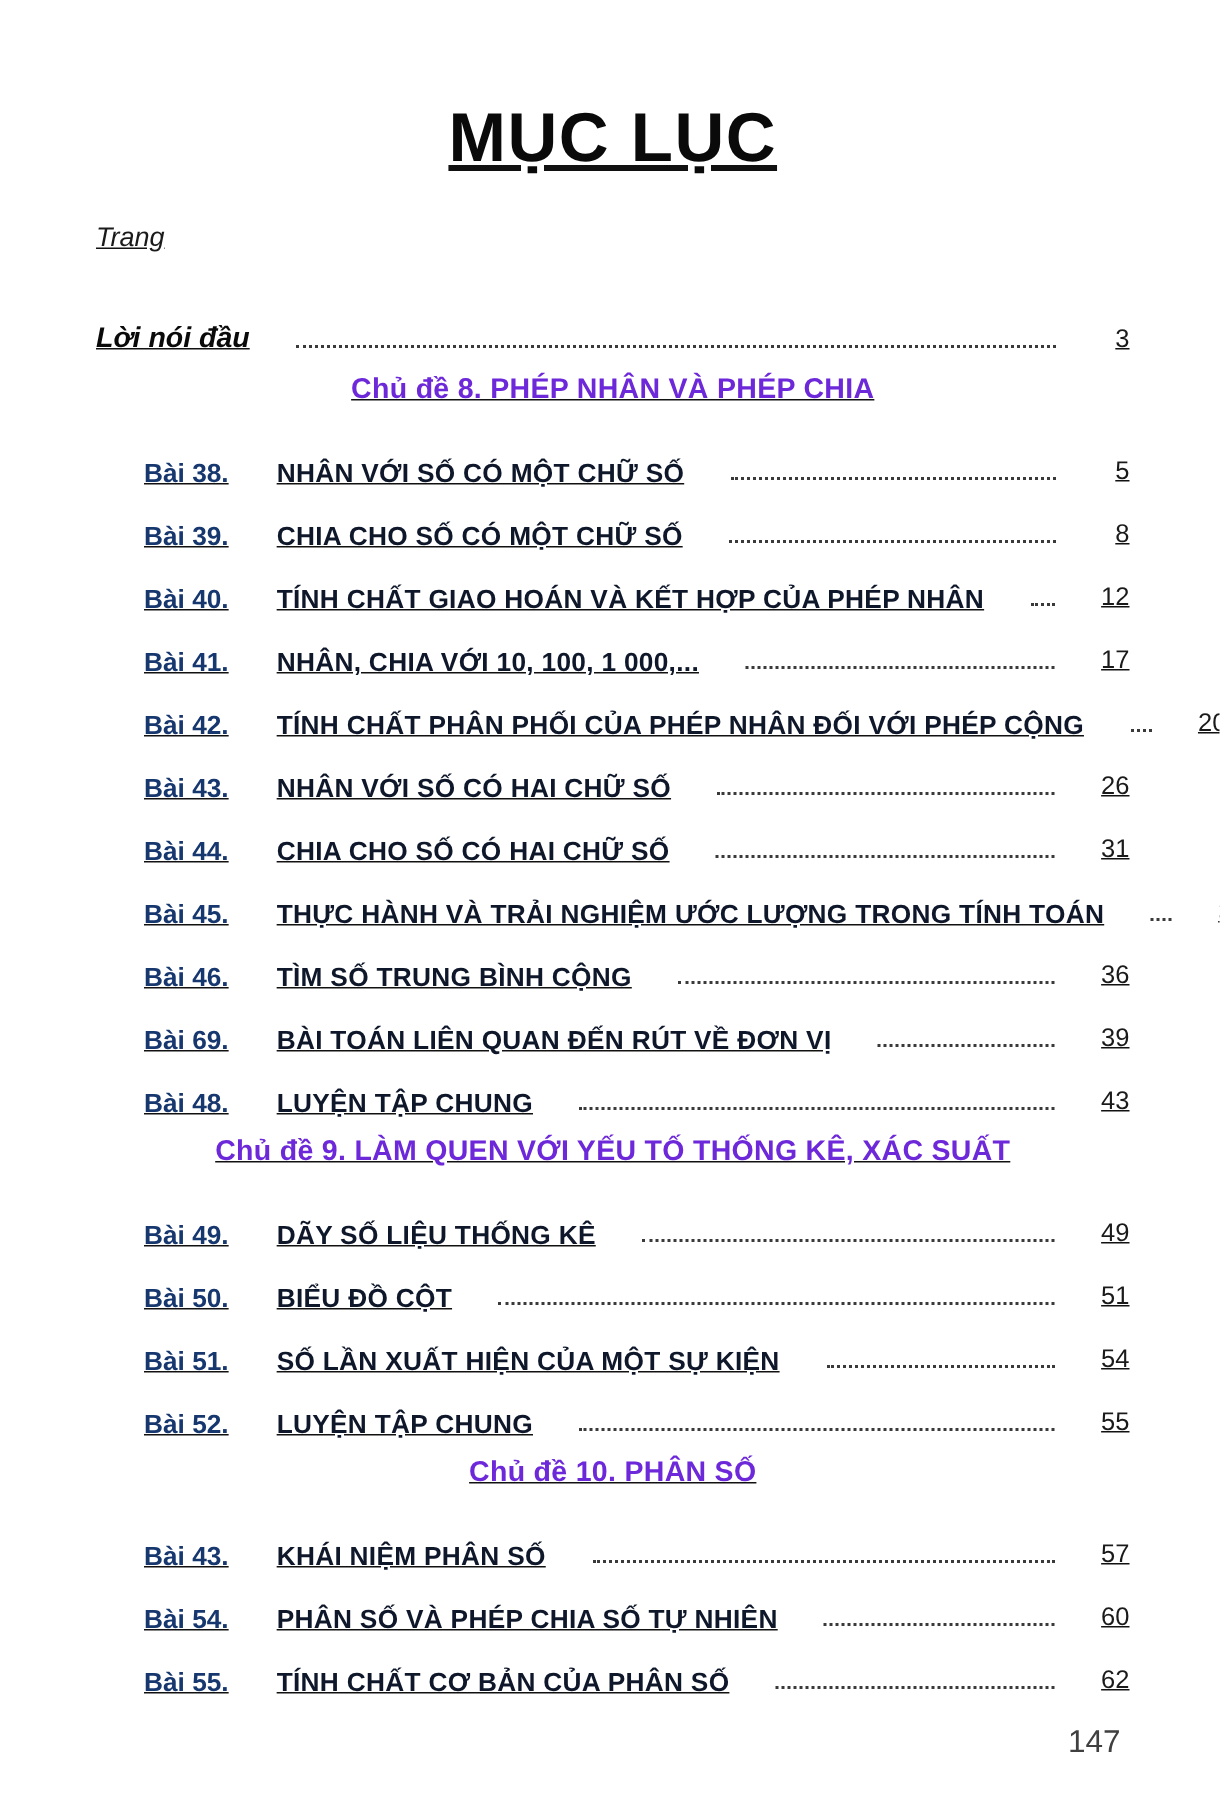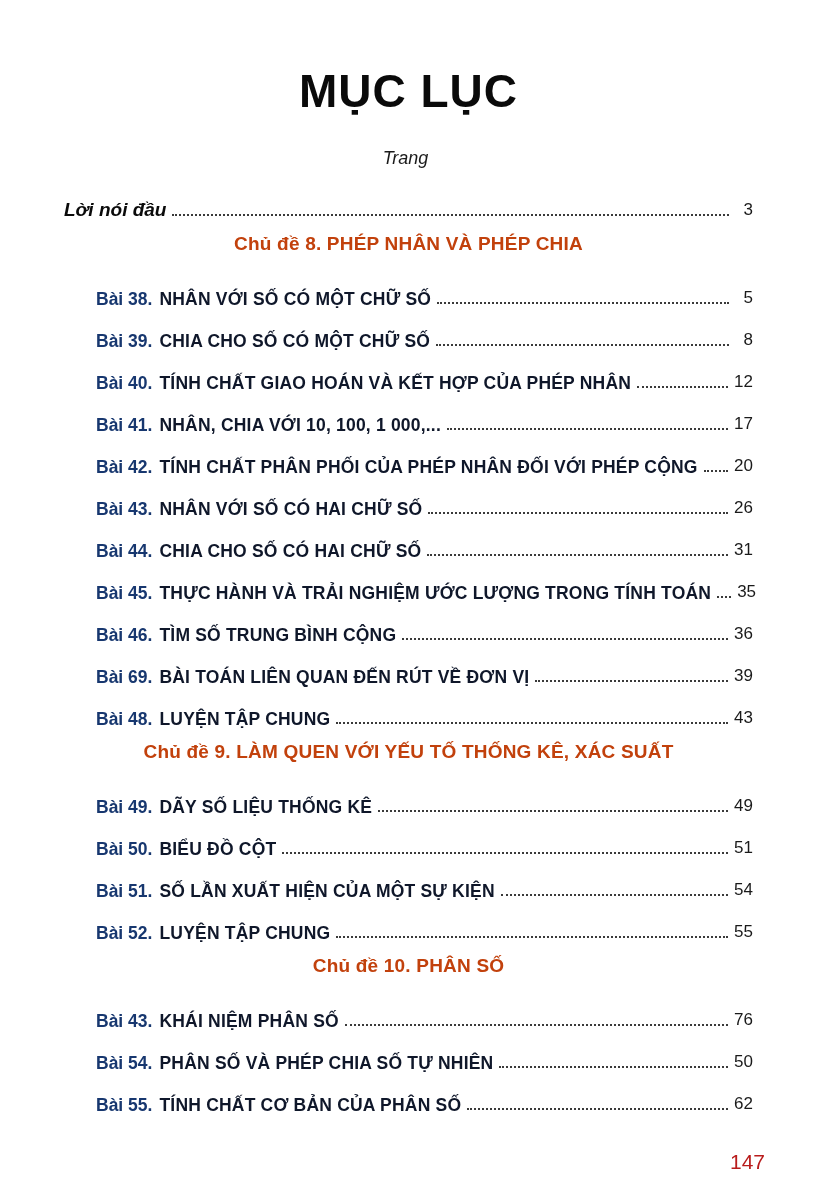--- a/index.html
+++ b/index.html
@@ -14,43 +14,45 @@
     font-family: "Liberation Sans", sans-serif;
     color: #111;
     overflow: hidden;
   }
   .page {
     box-sizing: border-box;
     width: 813px;
     height: 1200px;
     padding: 52px 60px 17px 64px;
     position: relative;
+    text-decoration: underline;
   }
   .doc-title {
     text-align: center;
     font-size: 46px;
     font-weight: 900;
     letter-spacing: 1px;
     color: #0a0a0a;
     margin: 12px 0 30px 0;
   }
   .trang-label {
-    text-align: center;
+    text-align: left;
     font-style: italic;
     font-size: 18px;
     color: #1a1a1a;
     padding-right: 6px;
-    margin-bottom: 10px;
+    margin-bottom: 26px;
   }
   .toc-row {
     display: flex;
     align-items: flex-end;
     height: 42px;
     font-size: 17.5px;
     line-height: 1.15;
+    gap: 25px;
   }
   .preface-row .preface-label {
     font-weight: bold;
     font-style: italic;
     font-size: 19px;
     color: #0a0a0a;
     white-space: nowrap;
   }
   .leader {
     flex: 1 1 auto;
@@ -63,21 +65,21 @@
     color: #1a1a1a;
     white-space: nowrap;
     text-align: right;
     min-width: 18px;
     padding-bottom: 1px;
   }
   .section-heading {
     text-align: center;
     font-weight: bold;
     font-size: 19px;
-    color: #c2410c;
+    color: #6d28d9;
     height: 46px;
     display: flex;
     align-items: center;
     justify-content: center;
     letter-spacing: 0.2px;
   }
   .entry-label {
     font-weight: bold;
     color: #17376f;
     margin-right: 7px;
@@ -85,24 +87,24 @@
     margin-left: 32px;
   }
   .entry-title {
     color: #0f172a;
     font-weight: 600;
     letter-spacing: 0.2px;
     white-space: nowrap;
   }
   .footer-pageno {
     position: absolute;
-    right: 48px;
+    right: 66px;
     bottom: 26px;
     font-size: 21px;
-    color: #b91c1c;
+    color: #404040;
   }
 </style>
 </head>
 <body>
 
 <div class="page">
 
   <h1 class="doc-title">MỤC LỤC</h1>
 
   <div class="trang-label">Trang</div>
@@ -204,27 +206,27 @@
         <span class="entry-label">Bài 52.</span>
         <span class="entry-title">LUYỆN TẬP CHUNG</span>
         <span class="leader"></span>
         <span class="pageno">55</span>
       </div>
       <div class="section-heading">Chủ đề 10. PHÂN SỐ</div>
       <div class="toc-row">
         <span class="entry-label">Bài 43.</span>
         <span class="entry-title">KHÁI NIỆM PHÂN SỐ</span>
         <span class="leader"></span>
-        <span class="pageno">76</span>
+        <span class="pageno">57</span>
       </div>
       <div class="toc-row">
         <span class="entry-label">Bài 54.</span>
         <span class="entry-title">PHÂN SỐ VÀ PHÉP CHIA SỐ TỰ NHIÊN</span>
         <span class="leader"></span>
-        <span class="pageno">50</span>
+        <span class="pageno">60</span>
       </div>
       <div class="toc-row">
         <span class="entry-label">Bài 55.</span>
         <span class="entry-title">TÍNH CHẤT CƠ BẢN CỦA PHÂN SỐ</span>
         <span class="leader"></span>
         <span class="pageno">62</span>
       </div>
     </div>
 
   <div class="footer-pageno">147</div>

